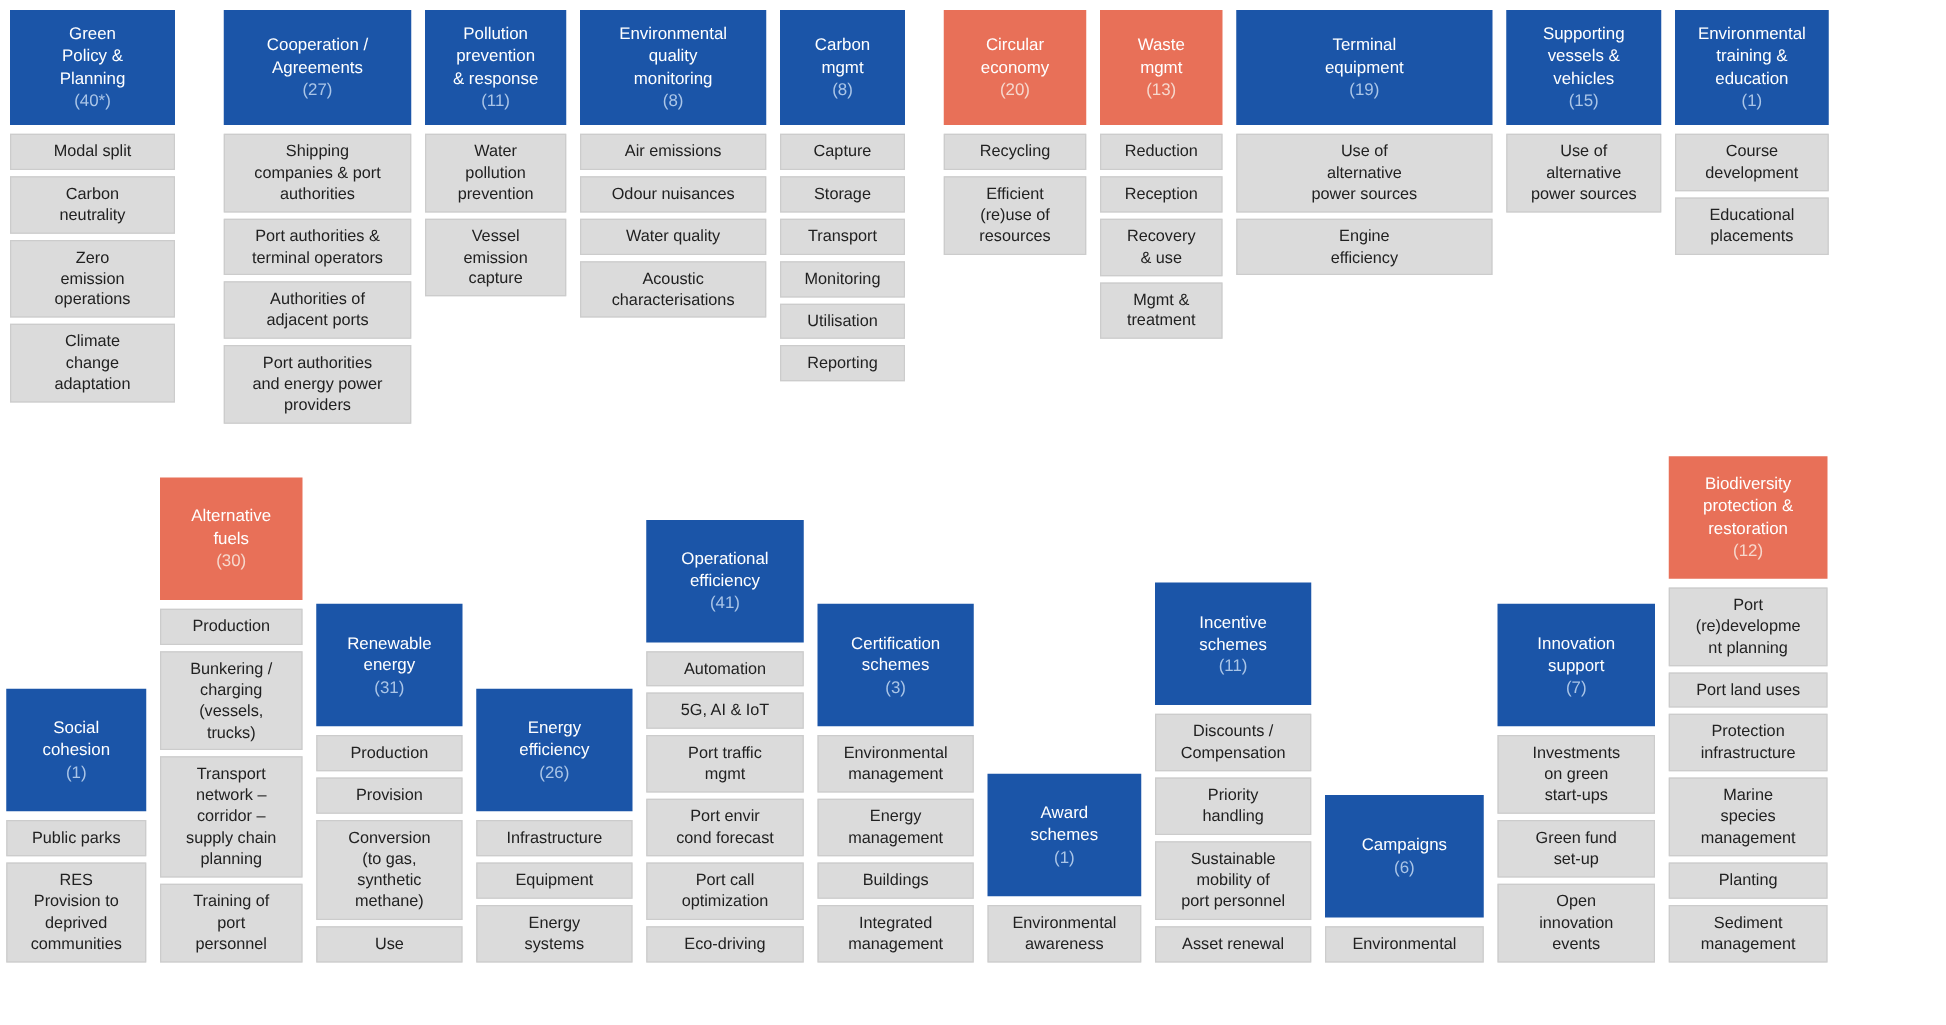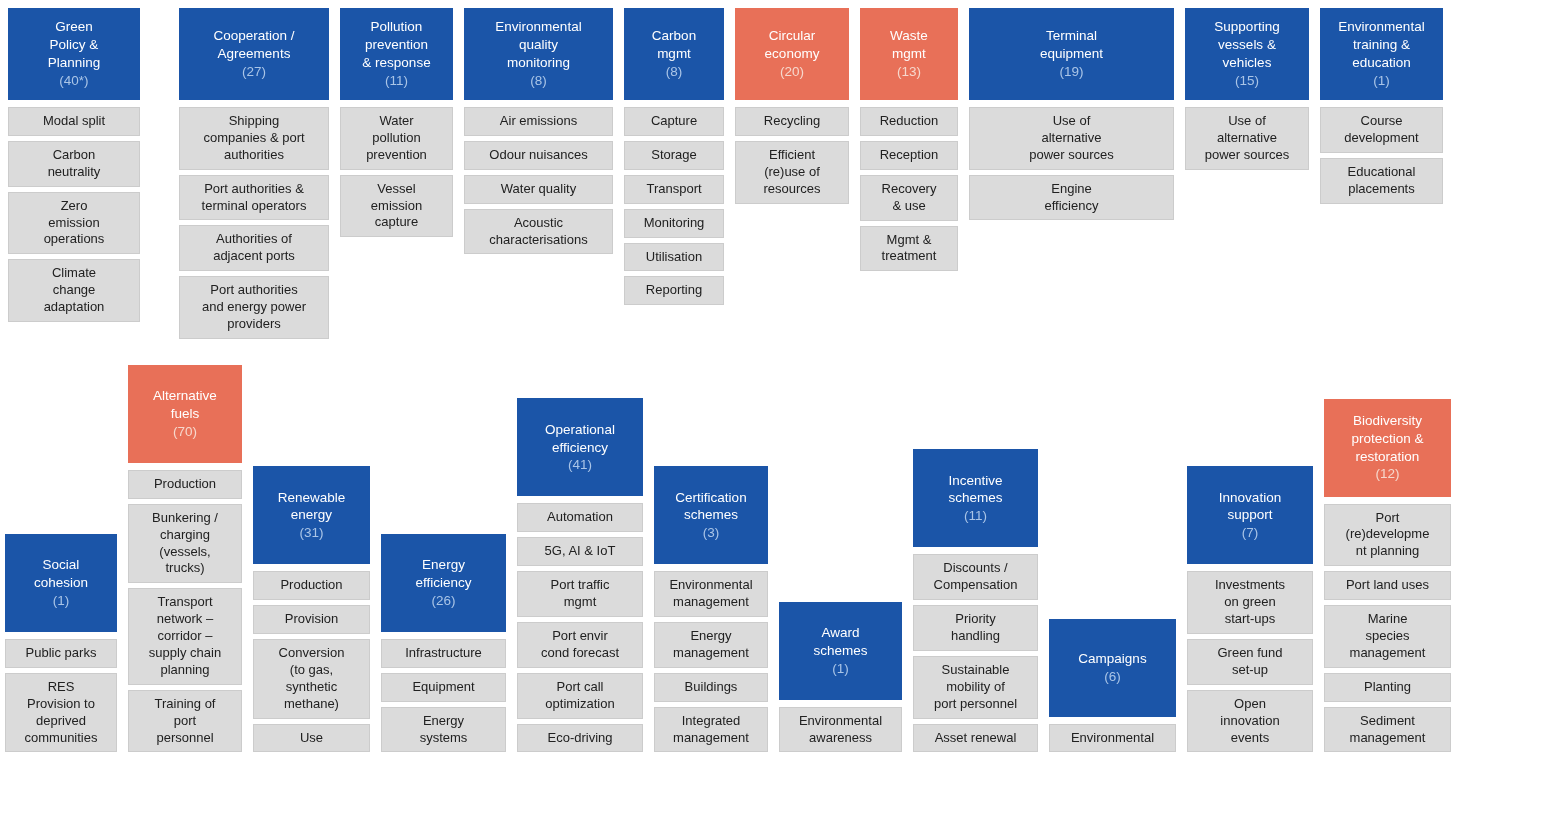--- a/index.html
+++ b/index.html
@@ -66,34 +66,34 @@
     white-space: pre-line;
     box-sizing: border-box;
   }
 
   
   .row-1 .column:nth-child(1)  { width: 132px; }
   .row-1 .column:nth-child(2)  { width: 150px; padding-left: 28px; }
   .row-1 .column:nth-child(3)  { width: 113px; }
   .row-1 .column:nth-child(4)  { width: 149px; }
   .row-1 .column:nth-child(5)  { width: 100px; }
-  .row-1 .column:nth-child(6)  { width: 114px; }
+  .row-1 .column:nth-child(6)  { width: 114px; margin-left: 20px; }
   .row-1 .column:nth-child(7)  { width: 98px;  }
   .row-1 .column:nth-child(8)  { width: 205px; }
   .row-1 .column:nth-child(9)  { width: 124px; }
   .row-1 .column:nth-child(10) { width: 123px; }
   .row-1 .column:nth-child(11) { width: 140px; }
 
   
   .row-2 .column:nth-child(1)  { width: 112px; }
   .row-2 .column:nth-child(2)  { width: 114px; }
   .row-2 .column:nth-child(3)  { width: 117px; }
   .row-2 .column:nth-child(4)  { width: 125px; }
   .row-2 .column:nth-child(5)  { width: 126px; }
-  .row-2 .column:nth-child(6)  { width: 114px; }
+  .row-2 .column:nth-child(6)  { width: 125px; }
   .row-2 .column:nth-child(7)  { width: 123px; }
   .row-2 .column:nth-child(8)  { width: 125px; }
   .row-2 .column:nth-child(9)  { width: 127px; }
   .row-2 .column:nth-child(10) { width: 126px; }
   .row-2 .column:nth-child(11) { width: 127px; }
 </style>
 </head>
 <body>
 
 <div id="board">
@@ -264,21 +264,21 @@
           <div class="item">RES
 Provision to
 deprived
 communities</div>
         </div>
   </div>
       <div class="column orange">
     <div class="header">
       <div class="title">Alternative
 fuels</div>
-      <div class="count">(70)</div>
+      <div class="count">(30)</div>
     </div>
     <div class="items">
           <div class="item">Production</div>
           <div class="item">Bunkering /
 charging
 (vessels,
 trucks)</div>
           <div class="item">Transport
 network –
 corridor –
@@ -411,20 +411,22 @@
       <div class="title">Biodiversity
 protection &amp;
 restoration</div>
       <div class="count">(12)</div>
     </div>
     <div class="items">
           <div class="item">Port
 (re)developme
 nt planning</div>
           <div class="item">Port land uses</div>
+          <div class="item">Protection
+infrastructure</div>
           <div class="item">Marine
 species
 management</div>
           <div class="item">Planting</div>
           <div class="item">Sediment
 management</div>
         </div>
   </div>
     </div>
   </div>

